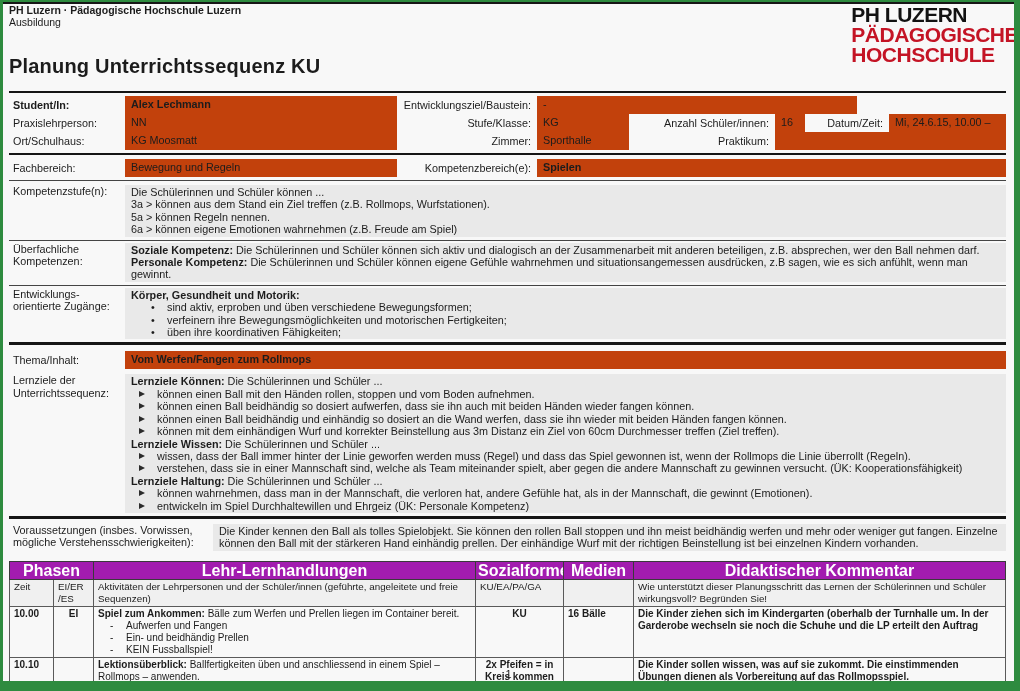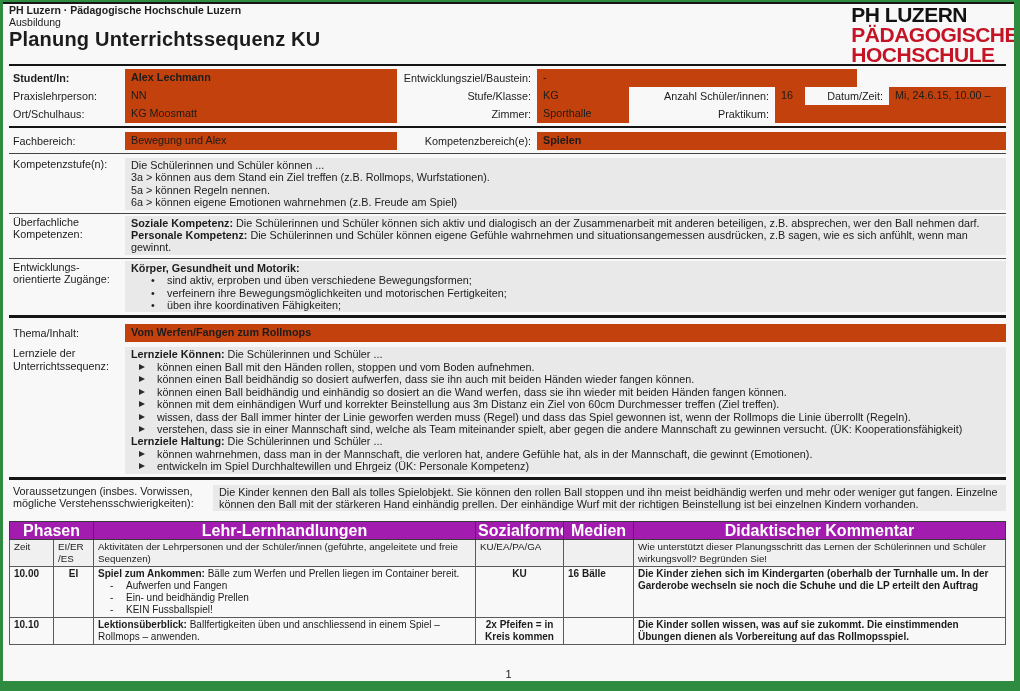--- a/index.html
+++ b/index.html
@@ -7,21 +7,21 @@
        font-family:"Liberation Sans","DejaVu Sans",sans-serif;color:#1c1c1c;}
   .frame{position:absolute;left:0;top:0;width:1020px;height:691px;background:#2e8b3f;}
   .page{position:absolute;left:3px;top:2px;right:6px;bottom:10px;background:#f8f8f8;
         overflow:hidden;padding:0 8px 0 6px;font-size:10.8px;line-height:12.4px;}
   .topline{height:2px;background:#161616;margin:0 -8px 0 -6px;}
   .org{font-size:10.5px;font-weight:bold;line-height:12px;}
   .dept{font-size:10.5px;line-height:12px;}
   .logo{position:absolute;top:3px;right:-4px;line-height:20px;white-space:nowrap;}
   .logo .l1{font-size:21px;font-weight:800;color:#121212;letter-spacing:-0.5px;}
   .logo .l2,.logo .l3{font-size:21px;font-weight:800;color:#c41425;letter-spacing:-0.5px;}
-  .title{font-size:20px;font-weight:bold;margin-top:0;letter-spacing:0.2px;line-height:23px;}
+  .title{font-size:20px;font-weight:bold;margin-top:27px;letter-spacing:0.2px;line-height:23px;}
 
   .fieldsblock{margin-top:13px;border-top:2px solid #151515;border-bottom:2px solid #151515;
                padding:3px 0 3px 0;}
   .frow{display:flex;align-items:center;height:18px;}
   .lblL{width:112px;padding-left:4px;flex:none;}
   .lblM{width:130px;text-align:right;padding-right:6px;flex:none;}
   .fld{background:#c2410c;padding:1px 6px;box-sizing:border-box;height:18px;line-height:14px;}
   .w-left{width:272px;flex:none;margin-right:4px;}
   .b{font-weight:bold;}
 
@@ -88,21 +88,21 @@
       <span class="fld w-left">KG Moosmatt</span>
       <span class="lblM">Zimmer:</span>
       <span class="fld" style="width:92px;">Sporthalle</span>
       <span class="lblM" style="width:140px;">Praktikum:</span>
       <span class="fld" style="flex:1;"></span>
     </div>
   </div>
 
   <div class="secrow sec" style="align-items:center;">
     <span class="lblL">Fachbereich:</span>
-    <span class="fld w-left">Bewegung und Alex</span>
+    <span class="fld w-left">Bewegung und Regeln</span>
     <span class="lblM">Kompetenzbereich(e):</span>
     <span class="fld b" style="flex:1;">Spielen</span>
   </div>
 
   <div class="secrow sec">
     <span class="lblL">Kompetenzstufe(n):</span>
     <div class="val">
       <div>Die Schülerinnen und Schüler können ...</div>
       <div>3a &gt; können aus dem Stand ein Ziel treffen (z.B. Rollmops, Wurfstationen).</div>
       <div>5a &gt; können Regeln nennen.</div>
@@ -143,20 +143,21 @@
     <span class="lblL">
       <span>Lernziele der</span><br>
       <span>Unterrichtssequenz:</span>
     </span>
     <div class="val">
       <div class="lz-head"><b>Lernziele Können:</b><span> Die Schülerinnen und Schüler ...</span></div>
       <div class="lz-item">können einen Ball mit den Händen rollen, stoppen und vom Boden aufnehmen.</div>
       <div class="lz-item">können einen Ball beidhändig so dosiert aufwerfen, dass sie ihn auch mit beiden Händen wieder fangen können.</div>
       <div class="lz-item">können einen Ball beidhändig und einhändig so dosiert an die Wand werfen, dass sie ihn wieder mit beiden Händen fangen können.</div>
       <div class="lz-item">können mit dem einhändigen Wurf und korrekter Beinstellung aus 3m Distanz ein Ziel von 60cm Durchmesser treffen (Ziel treffen).</div>
+      <div class="lz-head"><b>Lernziele Wissen:</b><span> Die Schülerinnen und Schüler ...</span></div>
       <div class="lz-item">wissen, dass der Ball immer hinter der Linie geworfen werden muss (Regel) und dass das Spiel gewonnen ist, wenn der Rollmops die Linie überrollt (Regeln).</div>
       <div class="lz-item">verstehen, dass sie in einer Mannschaft sind, welche als Team miteinander spielt, aber gegen die andere Mannschaft zu gewinnen versucht. (ÜK: Kooperationsfähigkeit)</div>
       <div class="lz-head"><b>Lernziele Haltung:</b><span> Die Schülerinnen und Schüler ...</span></div>
       <div class="lz-item">können wahrnehmen, dass man in der Mannschaft, die verloren hat, andere Gefühle hat, als in der Mannschaft, die gewinnt (Emotionen).</div>
       <div class="lz-item">entwickeln im Spiel Durchhaltewillen und Ehrgeiz (ÜK: Personale Kompetenz)</div>
     </div>
   </div>
 
   <div class="secrow" style="margin-top:5px;">
     <span class="lblL" style="width:200px;">

